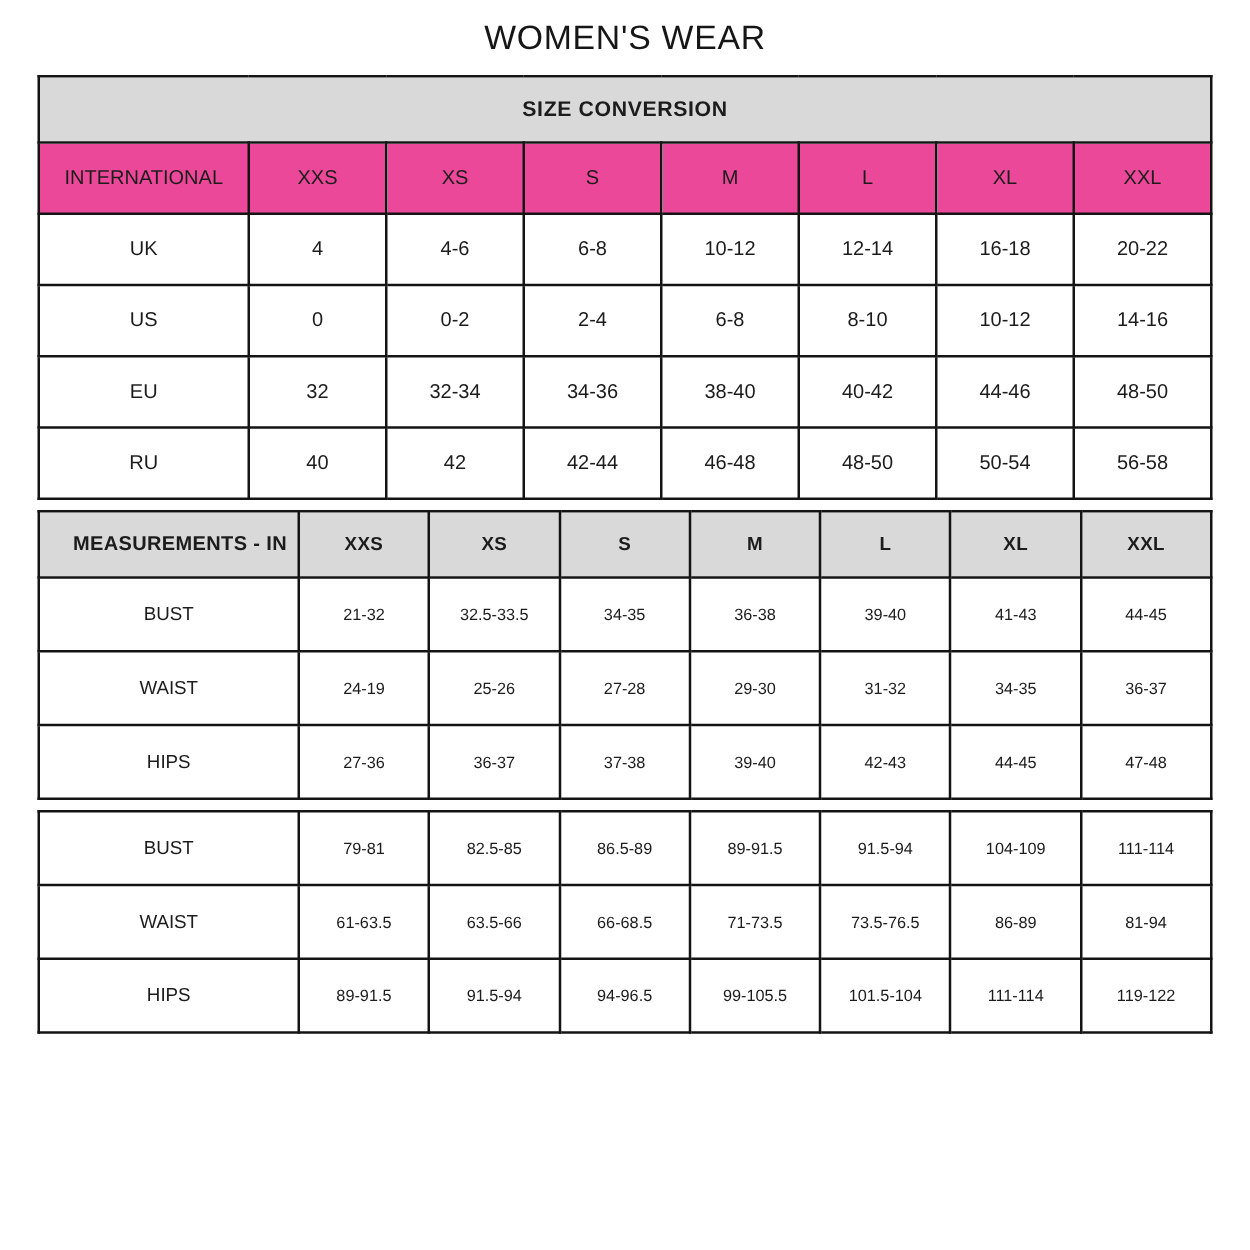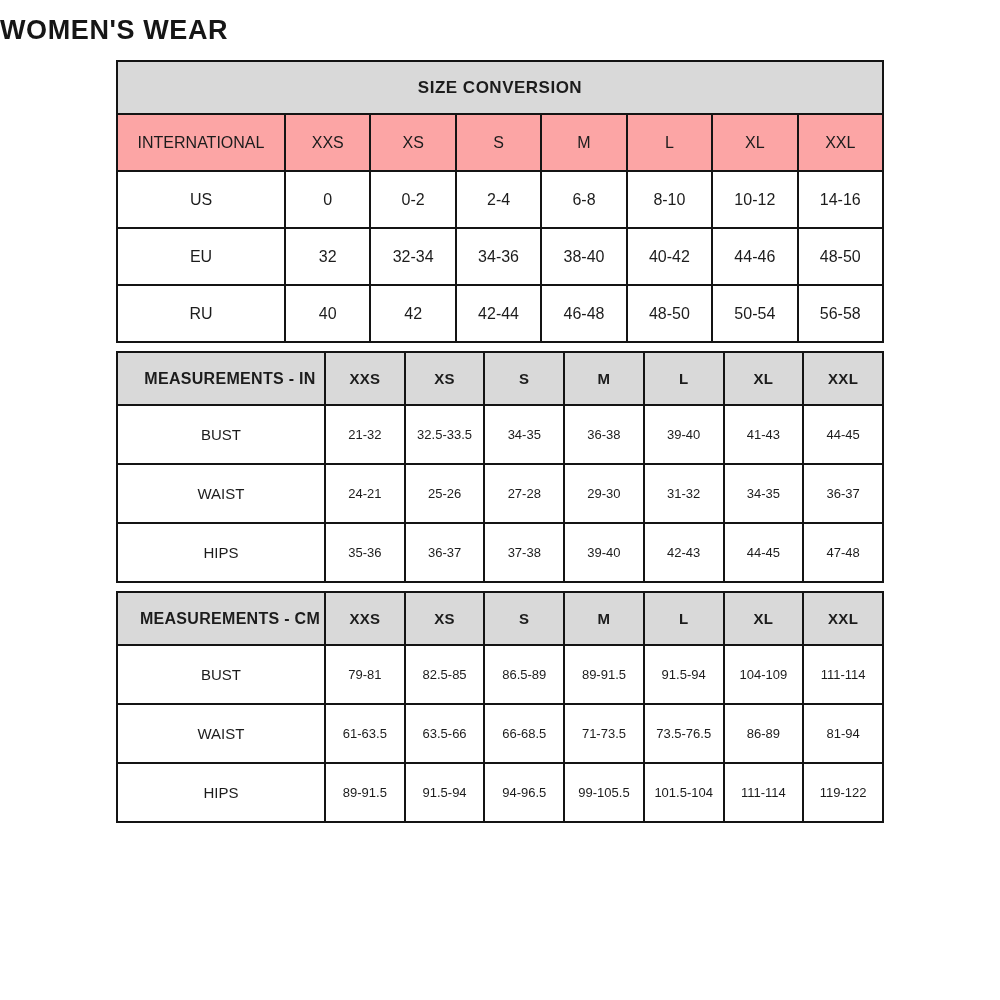--- a/index.html
+++ b/index.html
@@ -13,30 +13,30 @@
     color: #1c1c1c;
   }
   .page {
     width: 1000px;
     height: 1000px;
     box-sizing: border-box;
     padding-top: 15px;
   }
   .page-title {
     margin: 0 0 14px 0;
-    text-align: left;
+    text-align: center;
     font-size: 27px;
-    font-weight: 700;
+    font-weight: 400;
     letter-spacing: 0.6px;
     color: #161616;
   }
   table {
     border-collapse: collapse;
     table-layout: fixed;
-    width: 768px;
+    width: 940px;
     margin: 0 auto 8px auto;
   }
   th, td {
     border: 2px solid #141414;
     text-align: center;
     vertical-align: middle;
     padding: 0 2px;
     box-sizing: border-box;
     overflow: hidden;
     white-space: nowrap;
@@ -46,21 +46,21 @@
     background: #d9d9d9;
     font-weight: 700;
     font-size: 17px;
     letter-spacing: 0.5px;
     height: 53px;
   }
   .tbl-conv th {
     font-weight: 400;
     font-size: 16px;
     height: 57px;
-    background: #fca5a5;
+    background: #ec4899;
   }
   .tbl-conv td {
     font-size: 16px;
     height: 57px;
   }
   
   .tbl-meas th {
     background: #d9d9d9;
     font-weight: 700;
     font-size: 15px;
@@ -104,20 +104,30 @@
           <th class="label-col">INTERNATIONAL</th>
           <th>XXS</th>
           <th>XS</th>
           <th>S</th>
           <th>M</th>
           <th>L</th>
           <th>XL</th>
           <th>XXL</th>
         </tr>
         <tr>
+          <td class="row-label">UK</td>
+          <td>4</td>
+          <td>4-6</td>
+          <td>6-8</td>
+          <td>10-12</td>
+          <td>12-14</td>
+          <td>16-18</td>
+          <td>20-22</td>
+        </tr>
+        <tr>
           <td class="row-label">US</td>
           <td>0</td>
           <td>0-2</td>
           <td>2-4</td>
           <td>6-8</td>
           <td>8-10</td>
           <td>10-12</td>
           <td>14-16</td>
         </tr>
         <tr>
@@ -170,31 +180,31 @@
           <td>21-32</td>
           <td>32.5-33.5</td>
           <td>34-35</td>
           <td>36-38</td>
           <td>39-40</td>
           <td>41-43</td>
           <td>44-45</td>
         </tr>
         <tr>
           <td class="row-label">WAIST</td>
-          <td>24-21</td>
+          <td>24-19</td>
           <td>25-26</td>
           <td>27-28</td>
           <td>29-30</td>
           <td>31-32</td>
           <td>34-35</td>
           <td>36-37</td>
         </tr>
         <tr>
           <td class="row-label">HIPS</td>
-          <td>35-36</td>
+          <td>27-36</td>
           <td>36-37</td>
           <td>37-38</td>
           <td>39-40</td>
           <td>42-43</td>
           <td>44-45</td>
           <td>47-48</td>
         </tr>
       </tbody>
   </table>
 
@@ -203,30 +213,20 @@
       <col style="width:208px">
       <col>
         <col>
         <col>
         <col>
         <col>
         <col>
         <col>
     </colgroup>
     <tbody>
-        <tr>
-          <th class="label-col">MEASUREMENTS - CM</th>
-          <th>XXS</th>
-          <th>XS</th>
-          <th>S</th>
-          <th>M</th>
-          <th>L</th>
-          <th>XL</th>
-          <th>XXL</th>
-        </tr>
         <tr>
           <td class="row-label">BUST</td>
           <td>79-81</td>
           <td>82.5-85</td>
           <td>86.5-89</td>
           <td>89-91.5</td>
           <td>91.5-94</td>
           <td>104-109</td>
           <td>111-114</td>
         </tr>

